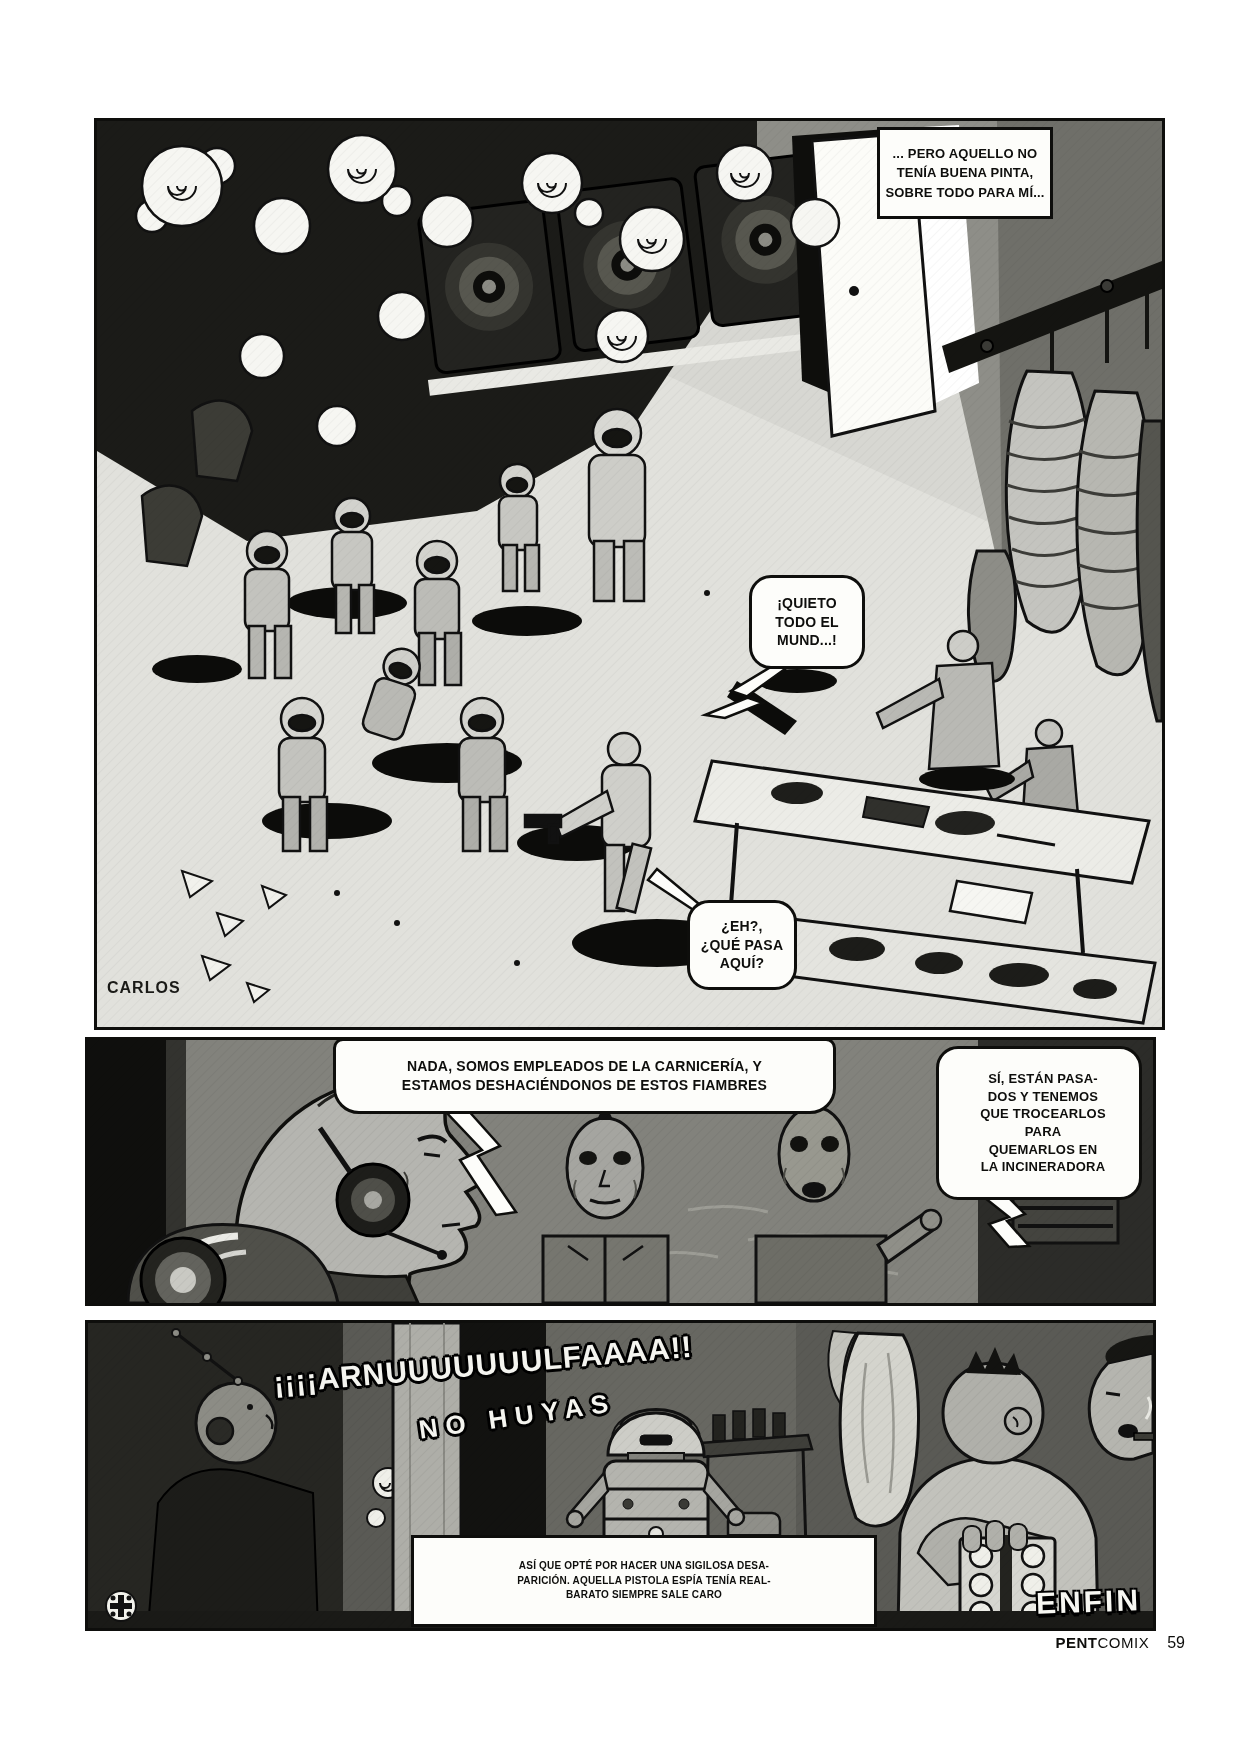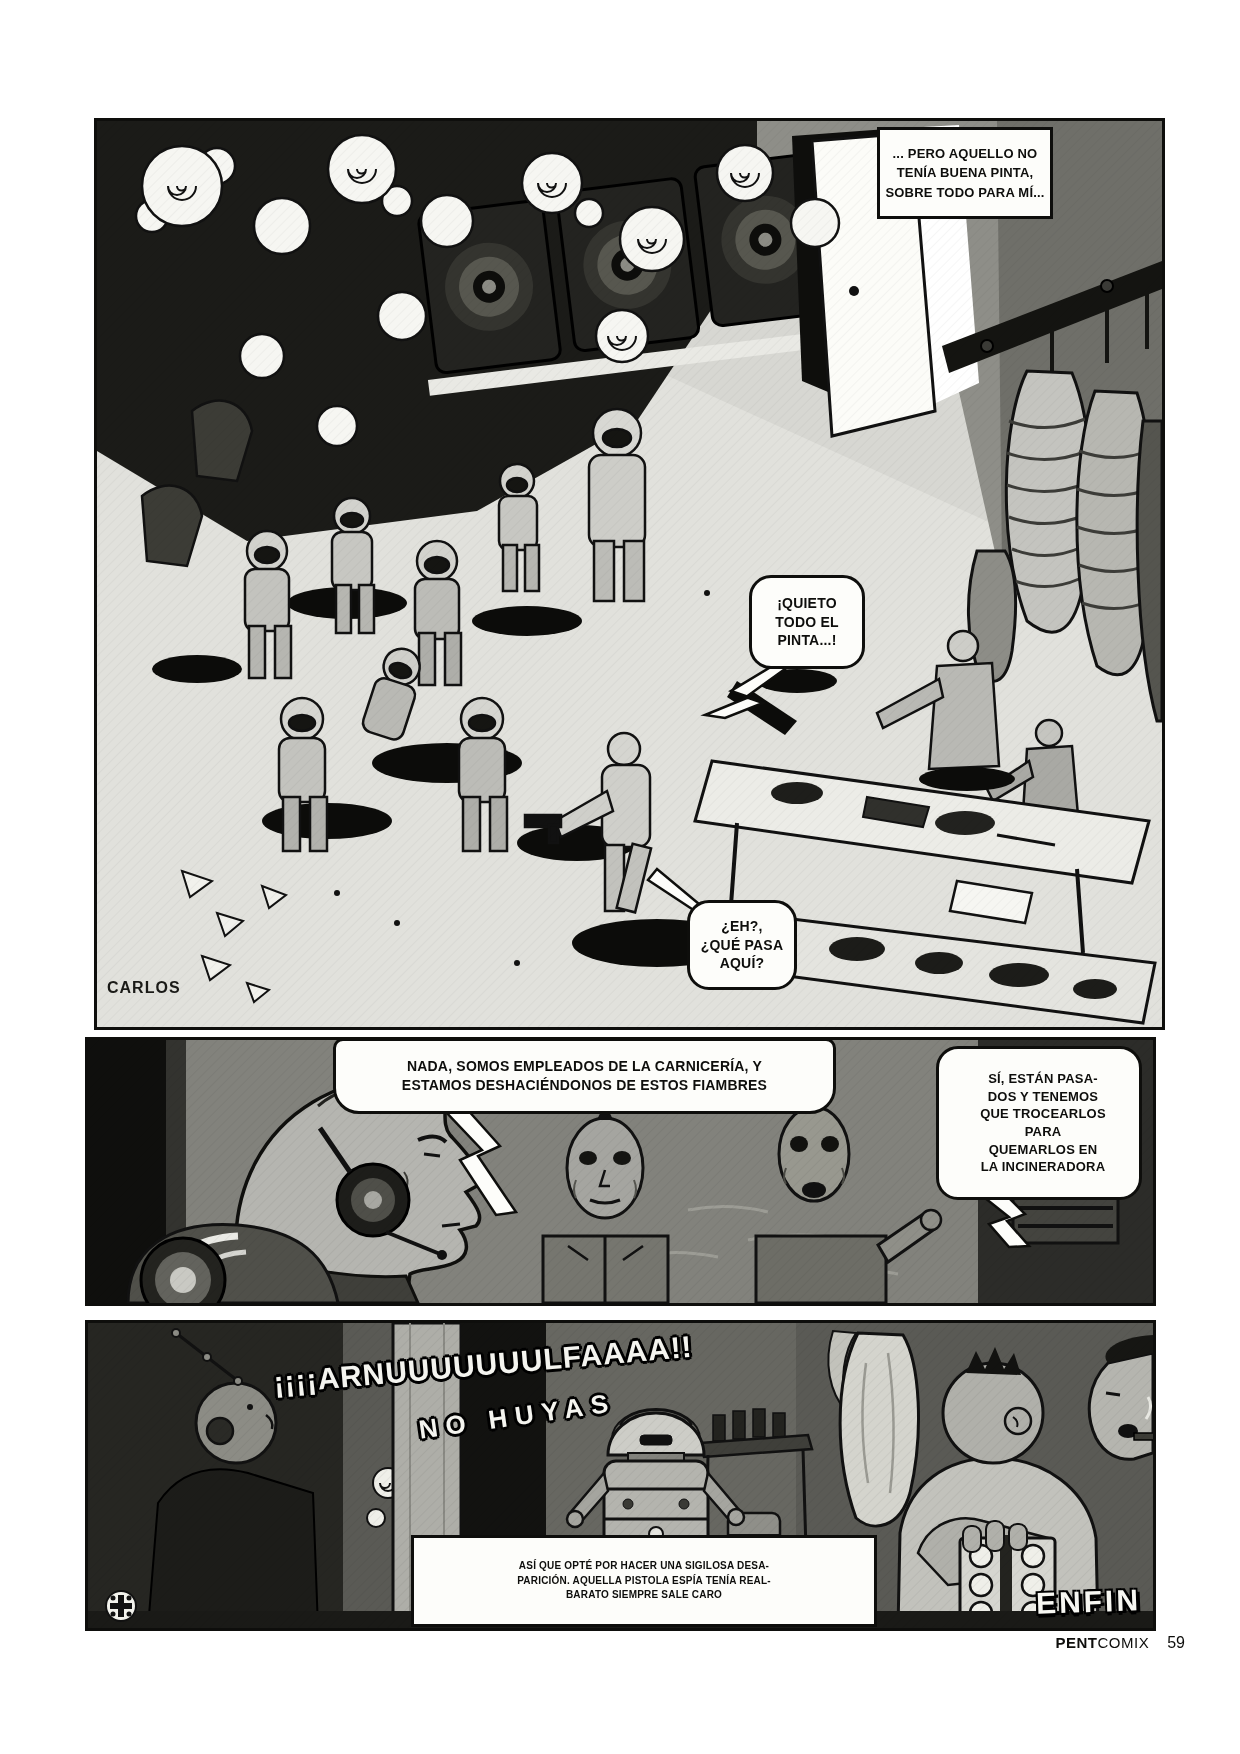--- a/index.html
+++ b/index.html
@@ -241,21 +241,21 @@
 
     <div class="caption fs13" style="left:780px;top:6px;width:170px;height:86px;">
       <div>... PERO AQUELLO NO</div>
       <div>TENÍA BUENA PINTA,</div>
       <div>SOBRE TODO PARA MÍ...</div>
     </div>
 
     <div class="bubble fs14" style="left:652px;top:454px;width:110px;height:88px;text-align:center;">
       <div>¡QUIETO</div>
       <div>TODO EL</div>
-      <div>PINTA...!</div>
+      <div>MUND...!</div>
     </div>
     <svg class="tail" style="left:600px;top:538px;" width="90" height="62">
       <path d="M82,3 L34,32 L52,38 L8,56 L28,59 L66,44 L49,38 L88,10 Z" fill="#fdfdfa" stroke="#0e0e0c" stroke-width="2.5"></path>
     </svg>
 
     <div class="bubble fs14" style="left:590px;top:779px;width:104px;height:84px;">
       <div>¿EH?,</div>
       <div>¿QUÉ PASA</div>
       <div>AQUÍ?</div>
     </div>

